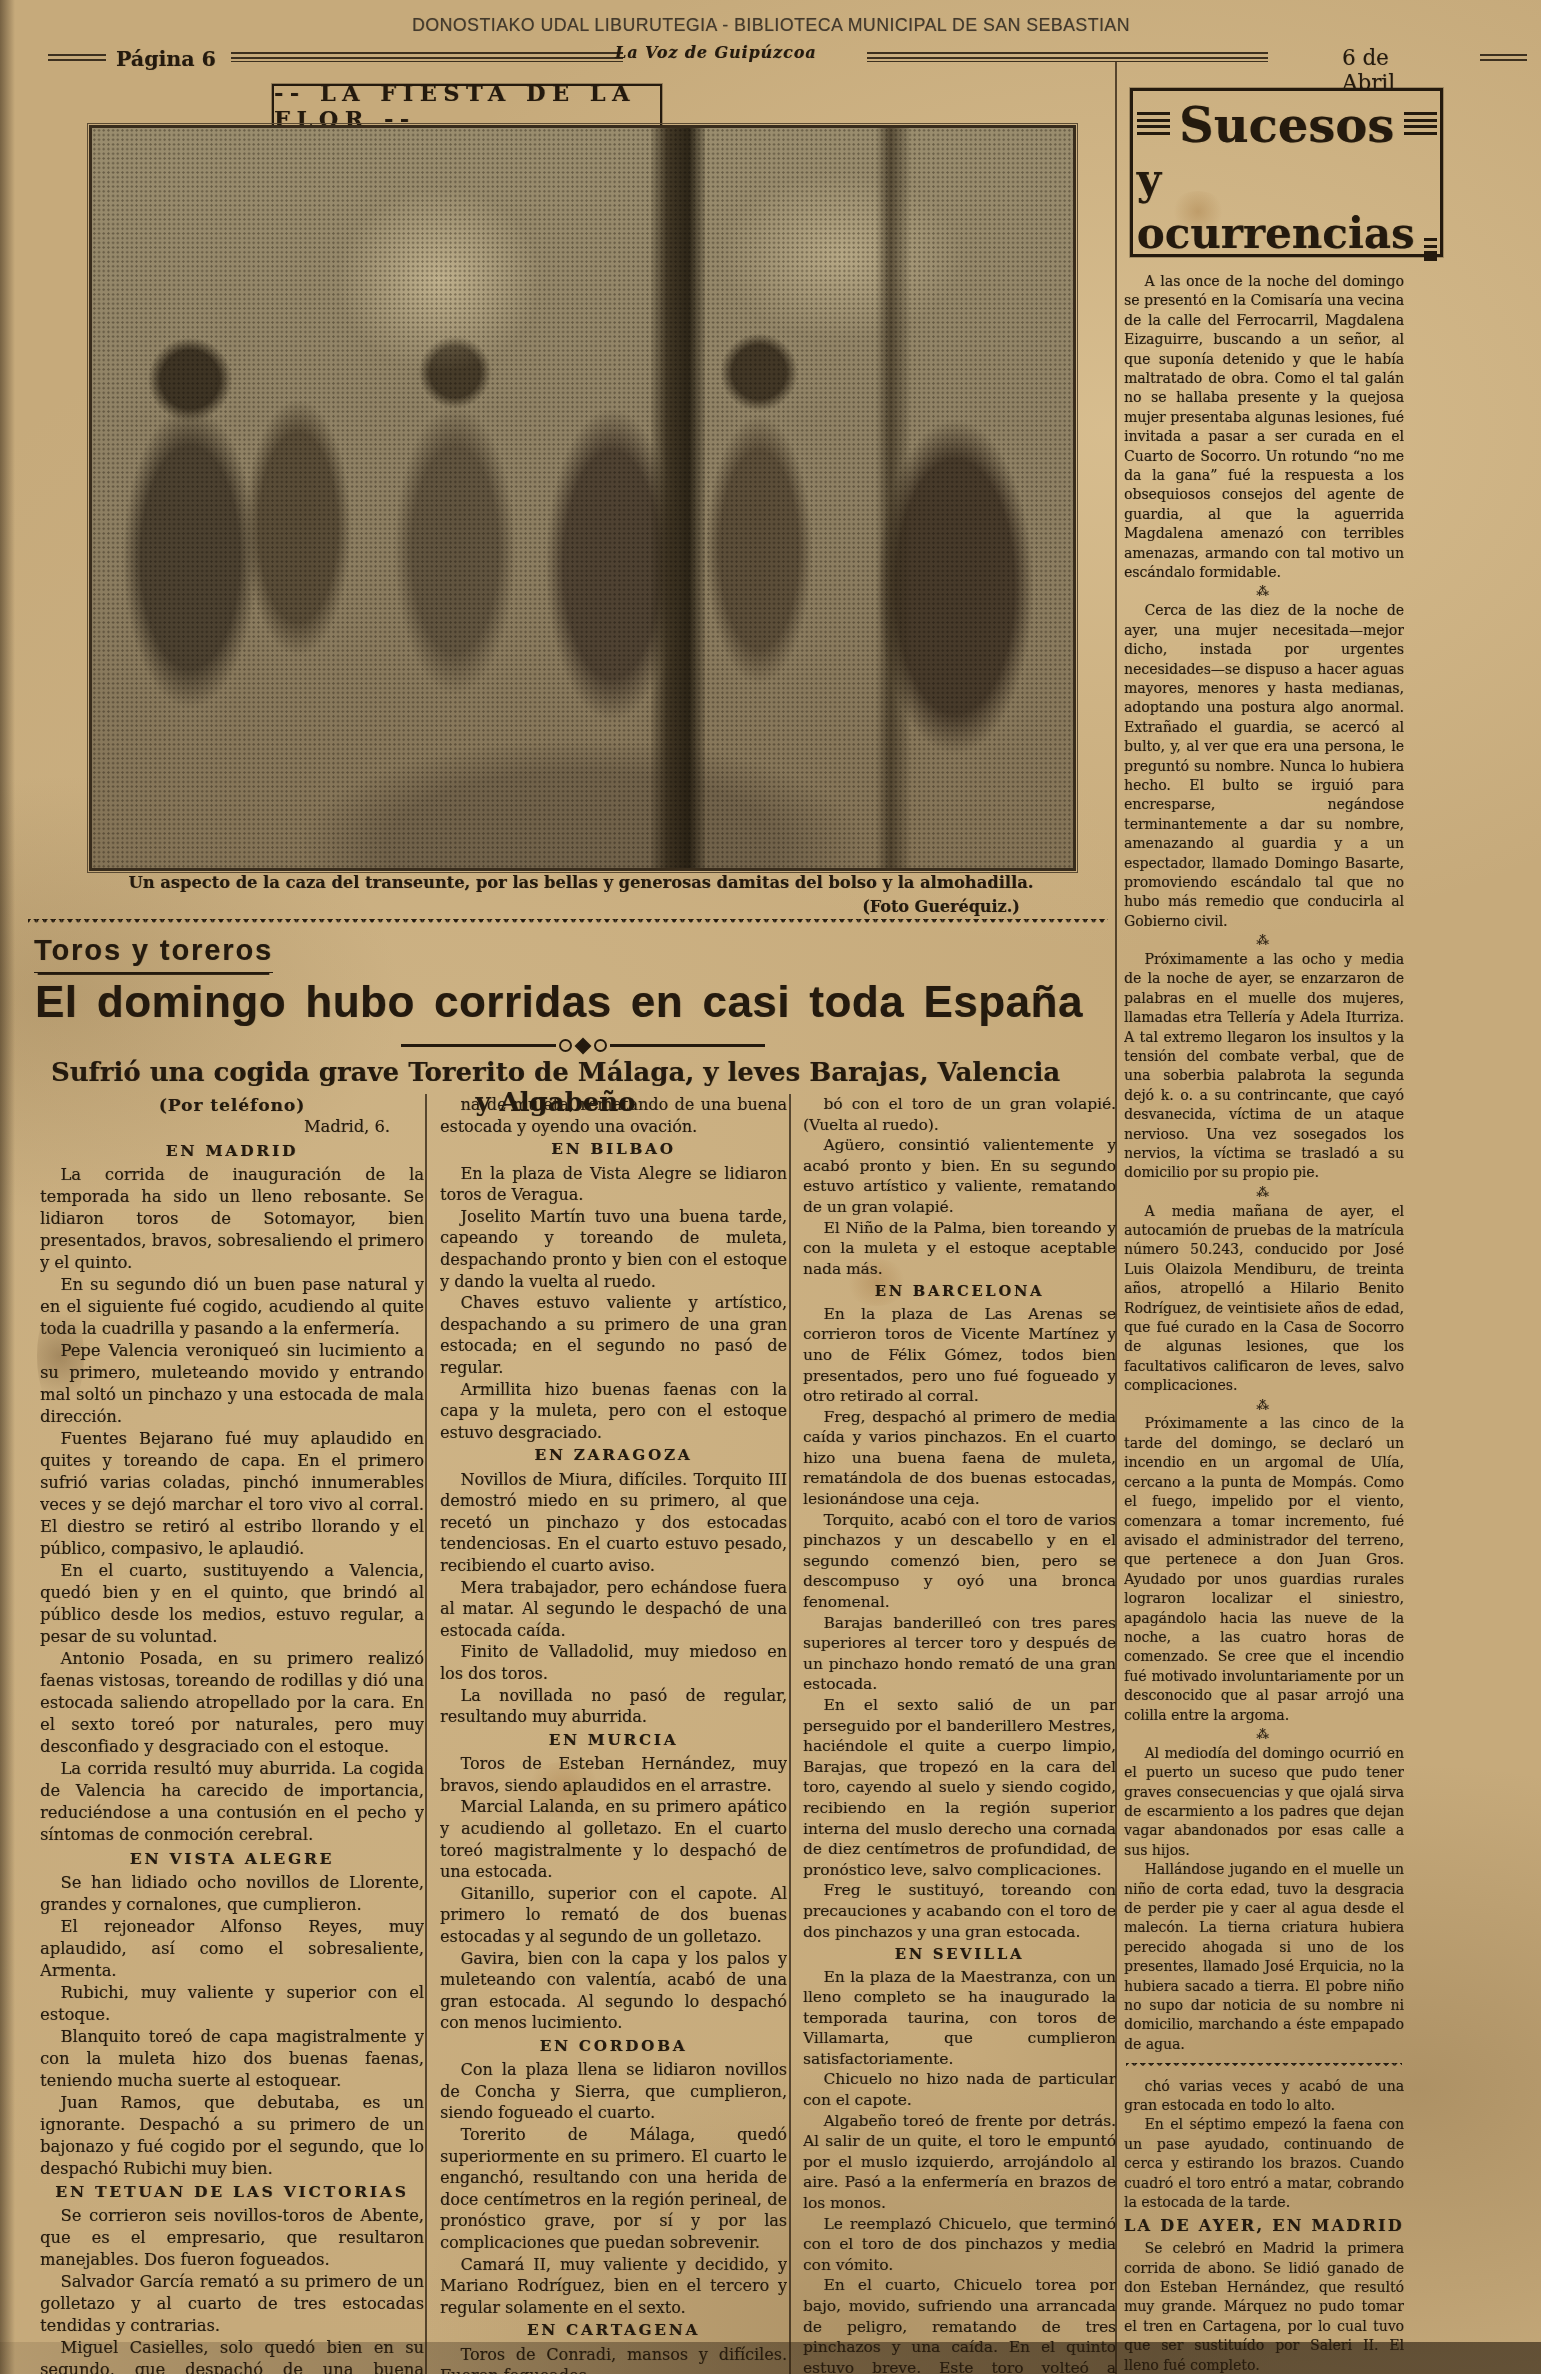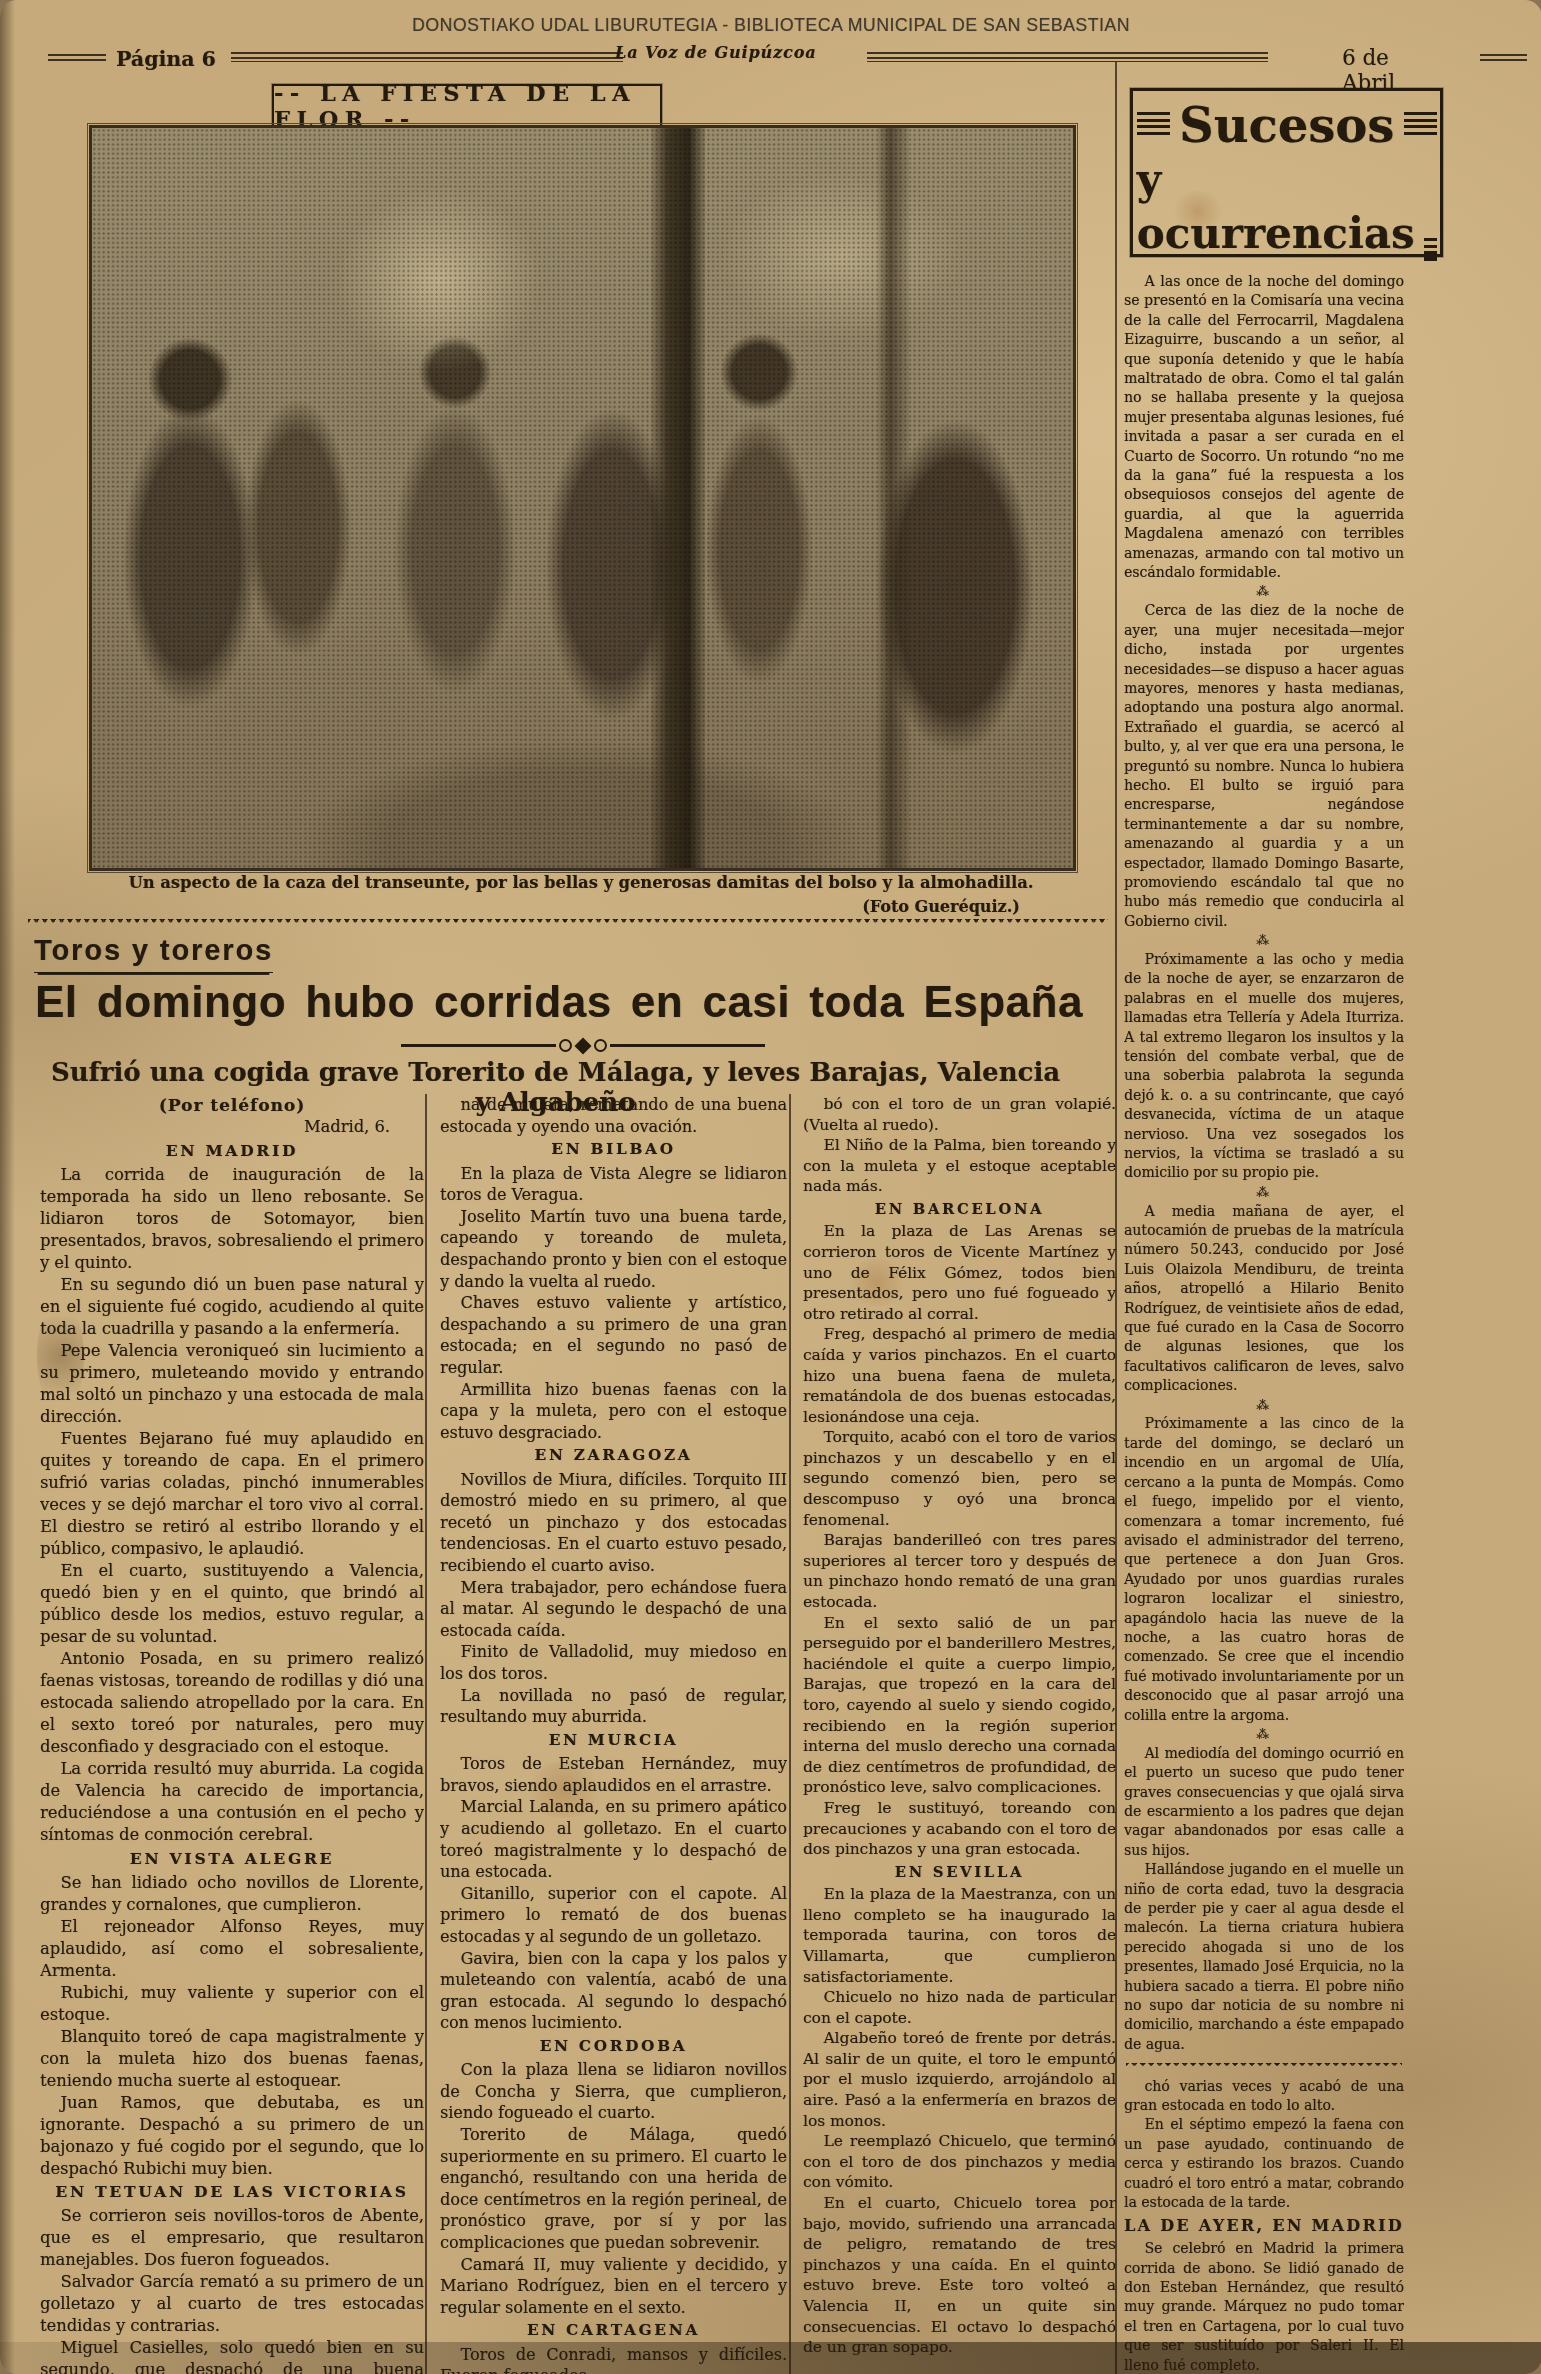--- a/index.html
+++ b/index.html
@@ -5,21 +5,21 @@
   html,body{margin:0;padding:0;background:#8a7454;}
   .page{position:relative;width:1542px;height:2374px;margin:0 auto;overflow:hidden;
     background-color:#c6aa7b;
     background-image:
       radial-gradient(1119px 746px at 72% 18%, rgba(232,208,162,.5), transparent 70%),
       radial-gradient(1025px 1398px at 28% 55%, rgba(216,192,148,.45), transparent 75%),
       radial-gradient(653px 466px at 92% 88%, rgba(110,82,44,.28), transparent 70%),
       radial-gradient(485px 317px at 4% 42%, rgba(118,92,52,.30), transparent 70%),
       radial-gradient(597px 392px at 55% 98%, rgba(104,78,42,.25), transparent 72%);
     font-family:"DejaVu Serif","Liberation Serif",serif;color:#241a0e;}
-  .ink{color:#241a0e;text-shadow:0.4px 0.4px 0.7px rgba(40,28,12,.45);border-radius:17px;}
+  .ink{color:#241a0e;text-shadow:0.4px 0.4px 0.7px rgba(40,28,12,.45);}
 
   
   .edge-left{position:absolute;left:0;top:0;width:15px;height:2374px;
     background:linear-gradient(90deg, rgba(52,38,20,.55), rgba(52,38,20,0));}
   .edge-bottom{position:absolute;left:0;top:2342px;width:1542px;height:33px;
     background:linear-gradient(90deg, rgba(58,42,22,.12), rgba(40,28,14,.62) 75%);}
   .stain{position:absolute;border-radius:50%;pointer-events:none;}
   .stain.s1{left:522px;top:1762px;width:84px;height:56px;background:radial-gradient(circle, rgba(150,96,38,.30), transparent 70%);}
   .stain.s2{left:844px;top:1259px;width:65px;height:47px;background:radial-gradient(circle, rgba(150,96,38,.28), transparent 70%);}
   .stain.s3{left:1170px;top:191px;width:56px;height:41px;background:radial-gradient(circle, rgba(150,100,40,.30), transparent 70%);}
@@ -214,20 +214,21 @@
         <div class="it-p">Gavira, bien con la capa y los palos y muleteando con valentía, acabó de una gran estocada. Al segundo lo despachó con menos lucimiento.</div>
         <div class="it-h">EN CORDOBA</div>
         <div class="it-p">Con la plaza llena se lidiaron novillos de Concha y Sierra, que cumplieron, siendo fogueado el cuarto.</div>
         <div class="it-p">Torerito de Málaga, quedó superiormente en su primero. El cuarto le enganchó, resultando con una herida de doce centímetros en la región perineal, de pronóstico grave, por sí y por las complicaciones que puedan sobrevenir.</div>
         <div class="it-p">Camará II, muy valiente y decidido, y Mariano Rodríguez, bien en el tercero y regular solamente en el sexto.</div>
         <div class="it-h">EN CARTAGENA</div>
         <div class="it-p">Toros de Conradi, mansos y difíciles. Fueron fogueados.</div>
       </div>
     <div class="col col3">
         <div class="it-p">bó con el toro de un gran volapié. (Vuelta al ruedo).</div>
+        <div class="it-p">Agüero, consintió valientemente y acabó pronto y bien. En su segundo estuvo artístico y valiente, rematando de un gran volapié.</div>
         <div class="it-p">El Niño de la Palma, bien toreando y con la muleta y el estoque aceptable nada más.</div>
         <div class="it-h">EN BARCELONA</div>
         <div class="it-p">En la plaza de Las Arenas se corrieron toros de Vicente Martínez y uno de Félix Gómez, todos bien presentados, pero uno fué fogueado y otro retirado al corral.</div>
         <div class="it-p">Freg, despachó al primero de media caída y varios pinchazos. En el cuarto hizo una buena faena de muleta, rematándola de dos buenas estocadas, lesionándose una ceja.</div>
         <div class="it-p">Torquito, acabó con el toro de varios pinchazos y un descabello y en el segundo comenzó bien, pero se descompuso y oyó una bronca fenomenal.</div>
         <div class="it-p">Barajas banderilleó con tres pares superiores al tercer toro y después de un pinchazo hondo remató de una gran estocada.</div>
         <div class="it-p">En el sexto salió de un par perseguido por el banderillero Mestres, haciéndole el quite a cuerpo limpio, Barajas, que tropezó en la cara del toro, cayendo al suelo y siendo cogido, recibiendo en la región superior interna del muslo derecho una cornada de diez centímetros de profundidad, de pronóstico leve, salvo complicaciones.</div>
         <div class="it-p">Freg le sustituyó, toreando con precauciones y acabando con el toro de dos pinchazos y una gran estocada.</div>
         <div class="it-h">EN SEVILLA</div>
         <div class="it-p">En la plaza de la Maestranza, con un lleno completo se ha inaugurado la temporada taurina, con toros de Villamarta, que cumplieron satisfactoriamente.</div>

